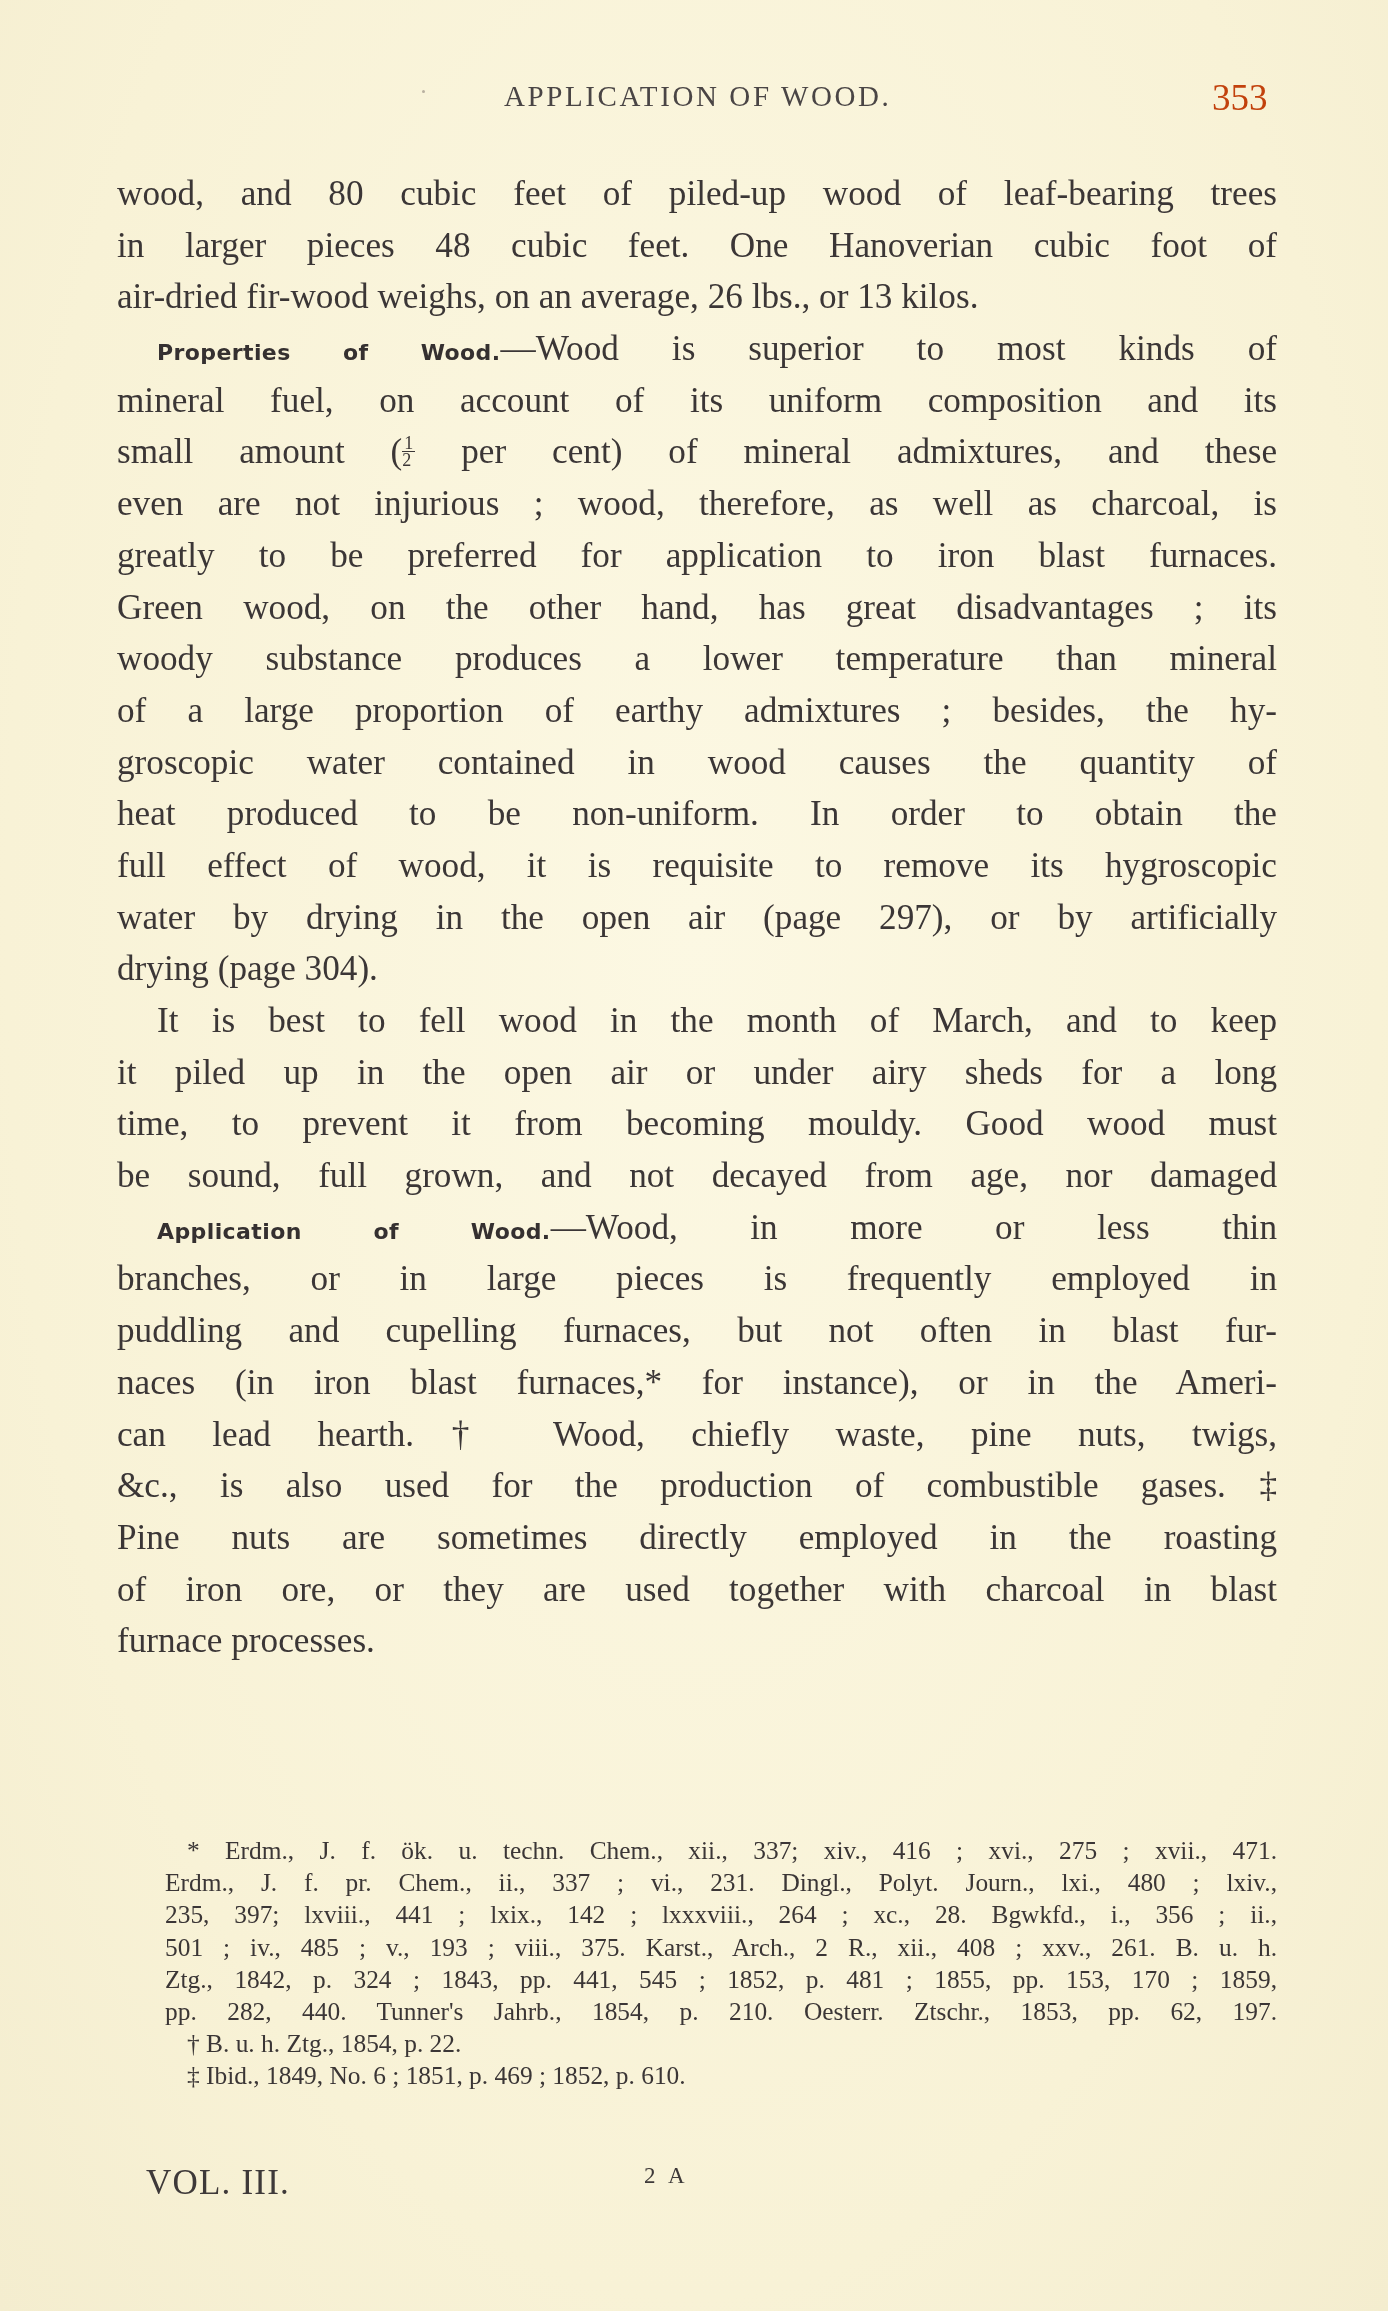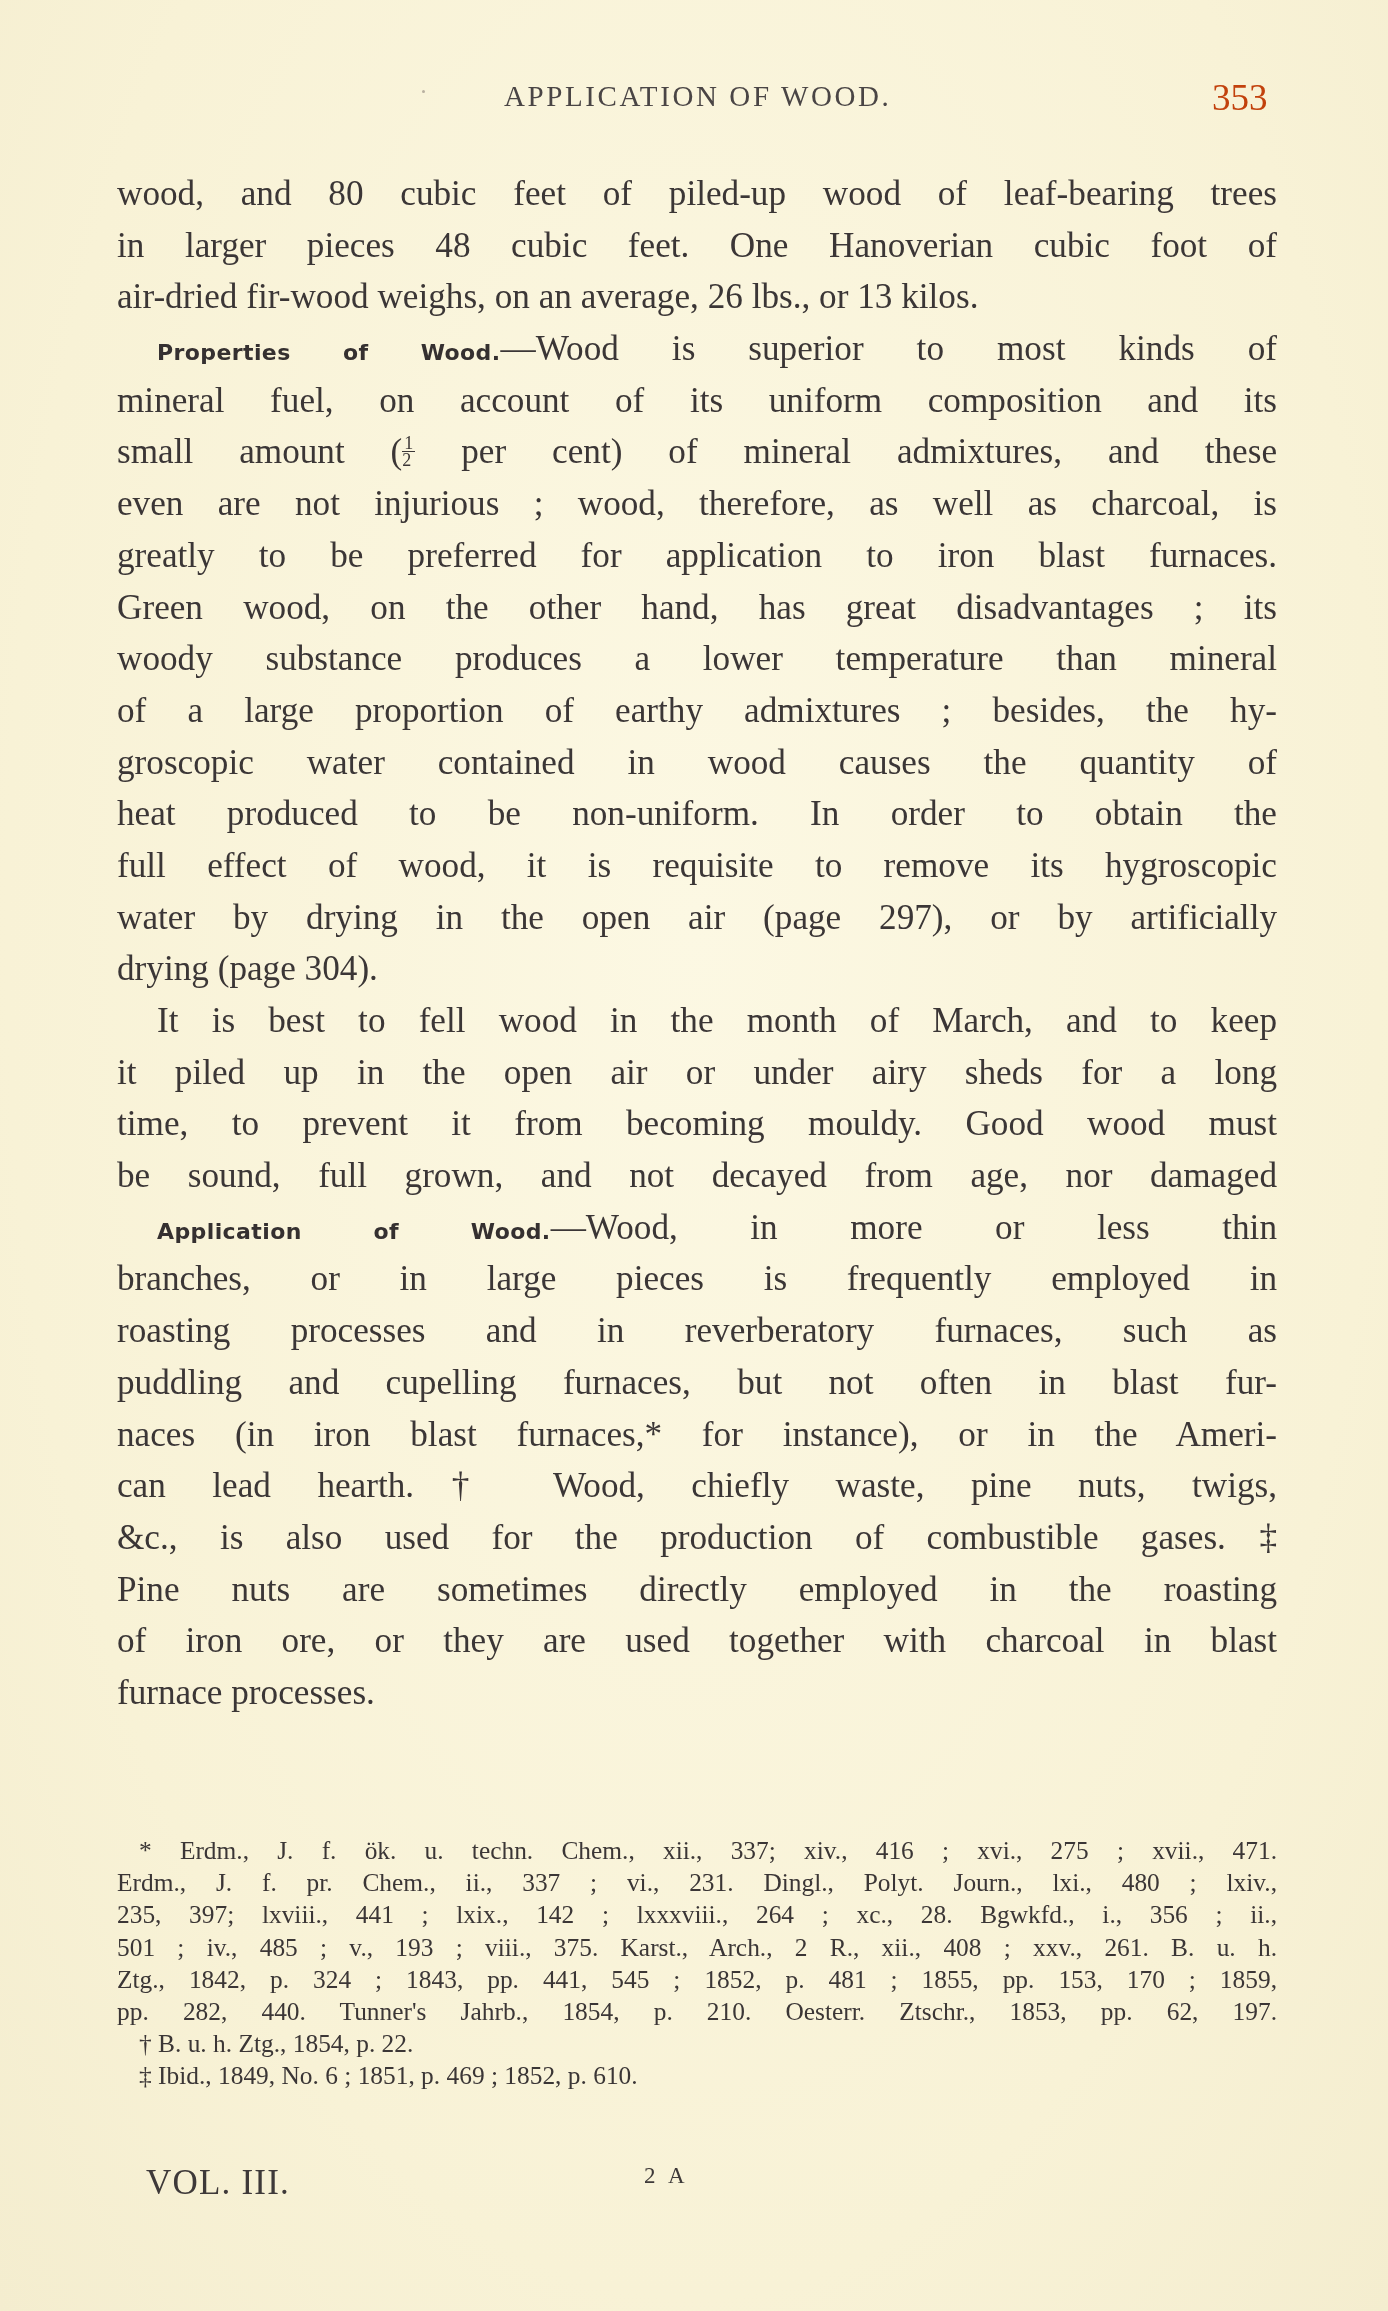--- a/index.html
+++ b/index.html
@@ -19,21 +19,21 @@
   .body-text { position:absolute; left:117px; top:168px; width:1160px; font-size:35.2px; line-height:51.7px; }
   .line { display:block; white-space:nowrap; text-align:justify; text-align-last:justify; height:51.7px; }
   .line.last { text-align-last:left; }
   .line.indent { padding-left:40px; }
   .runin { font-family:"DejaVu Sans", sans-serif; font-weight:bold; font-size:22px; letter-spacing:0.4px; color:#353030; }
   .frac { display:inline-block; font-size:18px; line-height:16px; vertical-align:middle; text-align:center; position:relative; top:-4px; }
   .frac span { display:block; }
   .frac .num { border-bottom:1.5px solid #3b3636; padding:0 2px; }
 
   .footnotes { position:absolute; left:117px; top:1834px; width:1160px; font-size:25.4px; line-height:32.2px; color:#3b3636; }
-  .fn-line { display:block; white-space:nowrap; text-align:justify; text-align-last:justify; height:32.2px; }
+  .fn-line { display:block; white-space:nowrap; text-align:justify; text-align-last:justify; height:32.2px;margin-left:48px; }
   .fn-line.last { text-align-last:left; }
   .fn-line.indent { padding-left:22px; }
 
   .signature { position:absolute; left:146px; top:2163px; font-size:35px; letter-spacing:1.2px; color:#3e3939; }
   .signature-mark { position:absolute; left:644px; top:2163px; font-size:23px; letter-spacing:4px; color:#3e3939; }
 </style>
 </head>
 <body>
 
 <div class="running-head">
@@ -62,21 +62,20 @@
   <span class="line">water by drying in the open air (page 297), or by artificially</span>
   <span class="line last">drying (page 304).</span>
 
   <span class="line indent">It is best to fell wood in the month of March, and to keep</span>
   <span class="line">it piled up in the open air or under airy sheds for a long</span>
   <span class="line">time, to prevent it from becoming mouldy.  Good wood must</span>
   <span class="line">be sound, full grown, and not decayed from age, nor damaged</span>
 
   <span class="line indent"><span class="runin">Application of Wood.</span><span>—Wood, in more or less thin</span></span>
   <span class="line">branches, or in large pieces is frequently employed in</span>
-  <span class="line">roasting processes and in reverberatory furnaces, such as</span>
   <span class="line">puddling and cupelling furnaces, but not often in blast fur-</span>
   <span class="line">naces (in iron blast furnaces,* for instance), or in the Ameri-</span>
   <span class="line">can lead hearth.†  Wood, chiefly waste, pine nuts, twigs,</span>
   <span class="line">&amp;c., is also used for the production of combustible gases.‡</span>
   <span class="line">Pine nuts are sometimes directly employed in the roasting</span>
   <span class="line">of iron ore, or they are used together with charcoal in blast</span>
   <span class="line last">furnace processes.</span>
 </div>
 
 <div class="footnotes">

